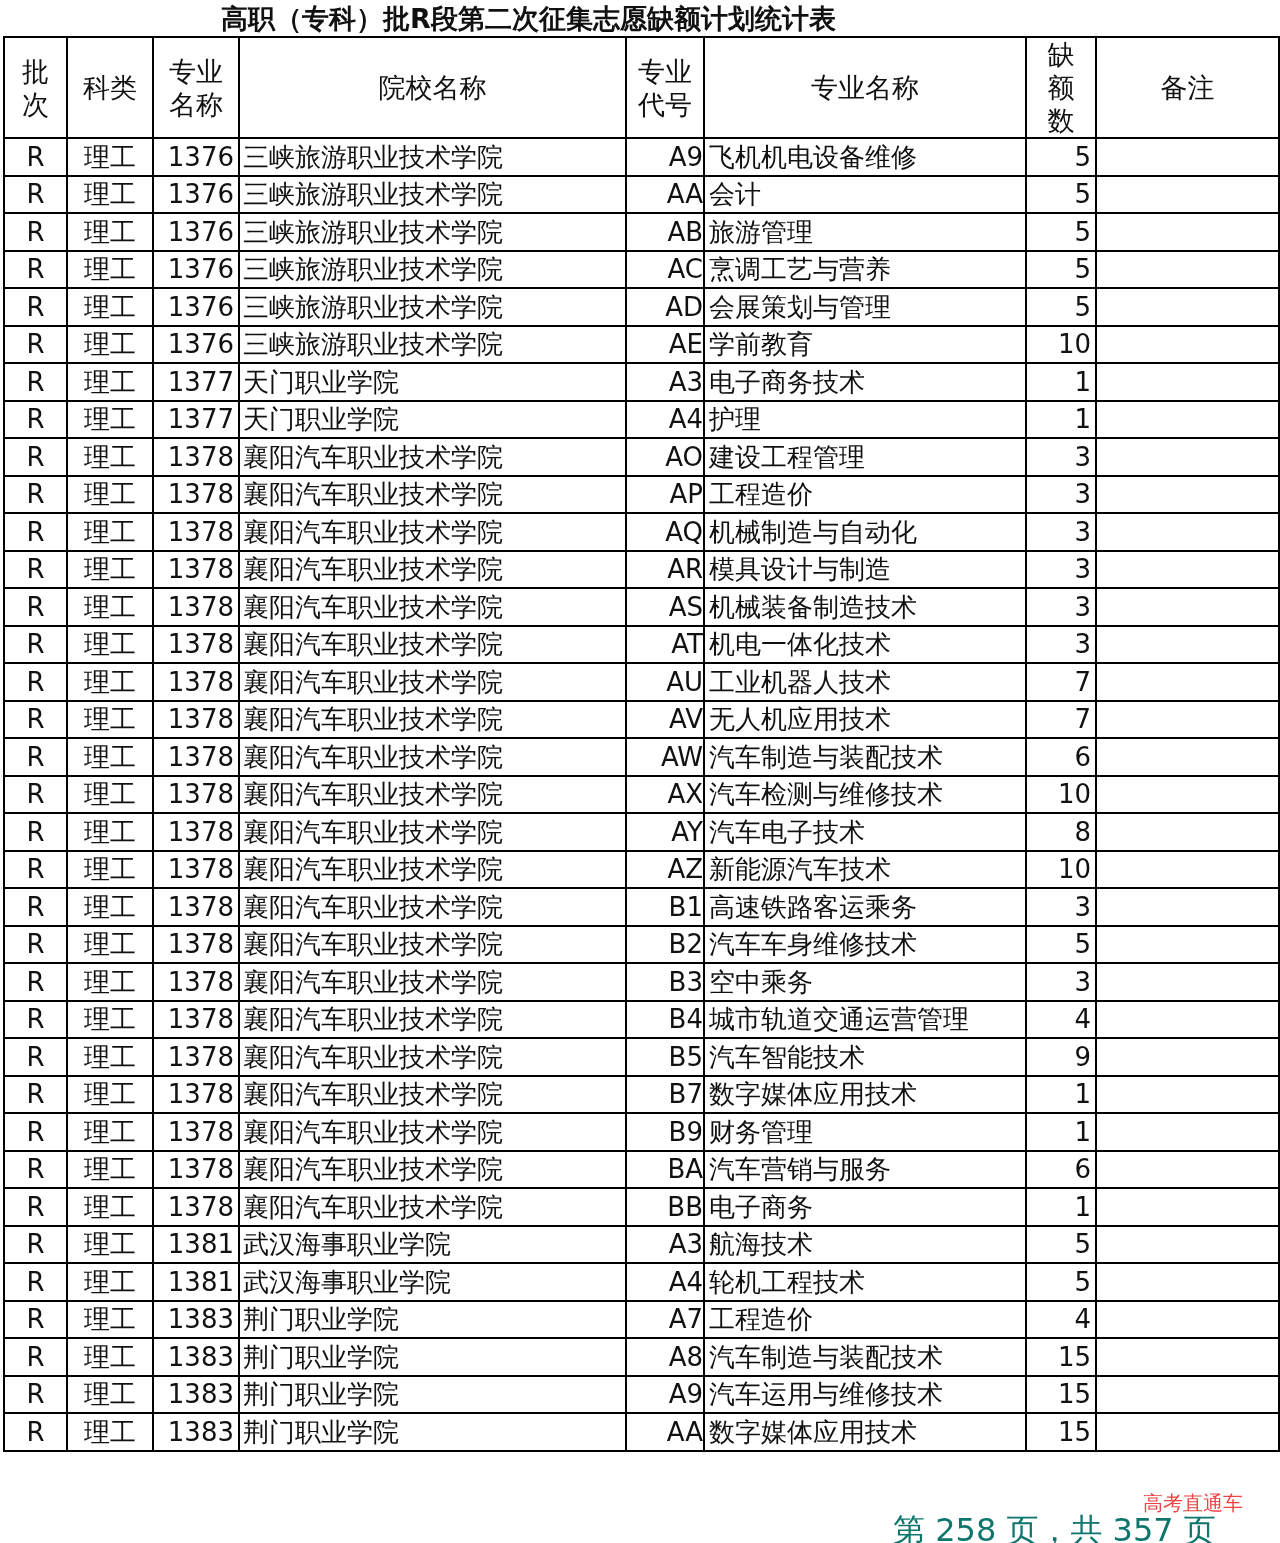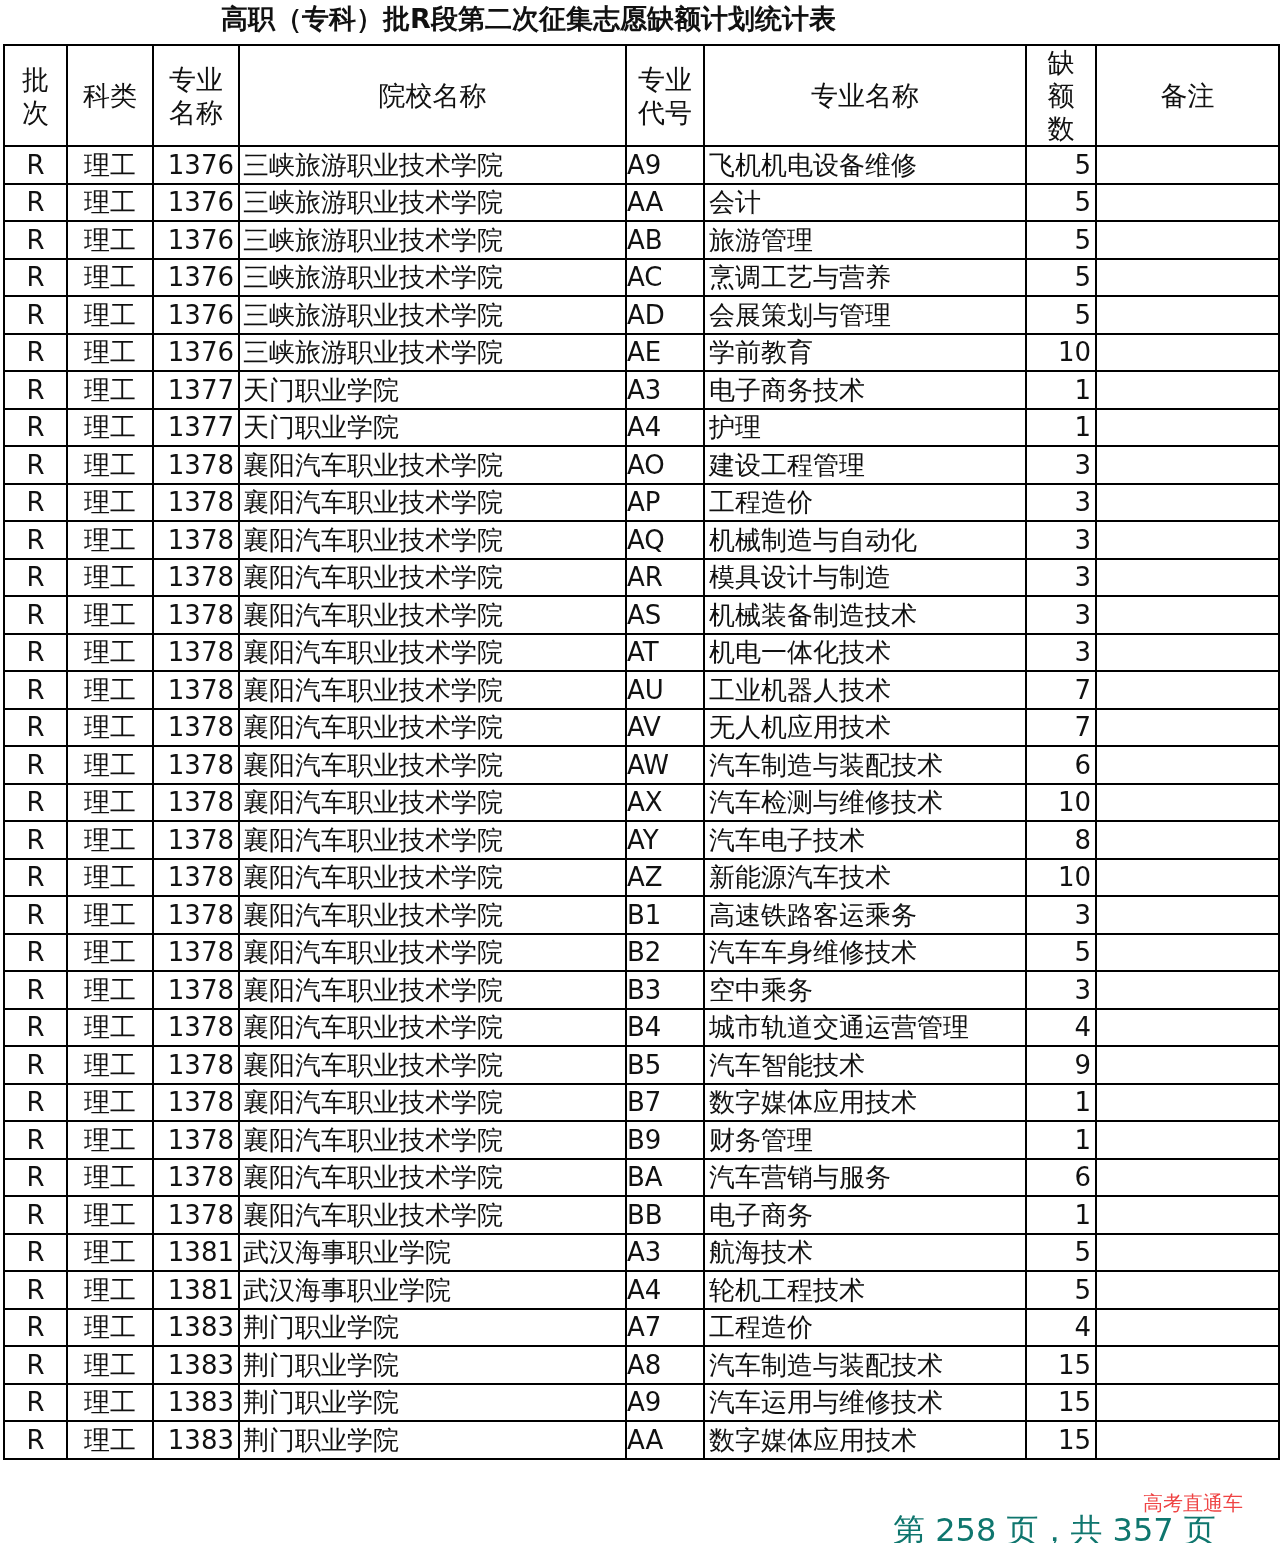--- a/index.html
+++ b/index.html
@@ -1,31 +1,31 @@
 <!DOCTYPE html>
 <html><head>
 <meta charset="utf-8">
 <style>
   html, body { margin: 0; padding: 0; background: #ffffff; }
   body { width: 1280px; height: 1543px; position: relative; overflow: hidden;
          font-family: "DejaVu Sans", "Liberation Sans", sans-serif; color: #111; }
   .title { position: absolute; left: 0; top: 2px; width: 1057px; text-align: center;
            font-size: 27px; font-weight: bold; letter-spacing: 0px; line-height: 34px; }
-  table.grid { position: absolute; left: 3px; top: 44px; border-collapse: collapse;
+  table.grid { position: absolute; left: 3px; top: 36px; border-collapse: collapse;
                table-layout: fixed; width: 1275px; }
   table.grid th, table.grid td { border: 2.5px solid #000; padding: 0; overflow: hidden;
                white-space: nowrap; }
   table.grid th { height: 72px; font-weight: normal; font-size: 27px; line-height: 33px;
                text-align: center; vertical-align: middle; }
   table.grid td { height: 35.5px; font-size: 26px; line-height: 34px; }
   .c-batch { text-align: center; }
   .c-cat { text-align: center; }
   .c-code { text-align: right; padding-right: 4px !important; }
   .c-school { text-align: left; padding-left: 3px !important; }
-  .c-mcode { text-align: left; margin-left: 36px; }
+  .c-mcode { text-align: right; margin-left: 36px; }
   .c-major { text-align: left; padding-left: 4px !important; }
   .c-num { text-align: right; padding-right: 4px !important; }
   .c-note { }
   .wrap { white-space: normal !important; }
   .footer-page { position: absolute; left: 893px; top: 1509px; font-size: 32px; color: #0f766e; }
   .watermark { position: absolute; left: 1143px; top: 1490px; font-size: 20px; color: #ef4444; }
 </style>
 </head>
 <body>
 

